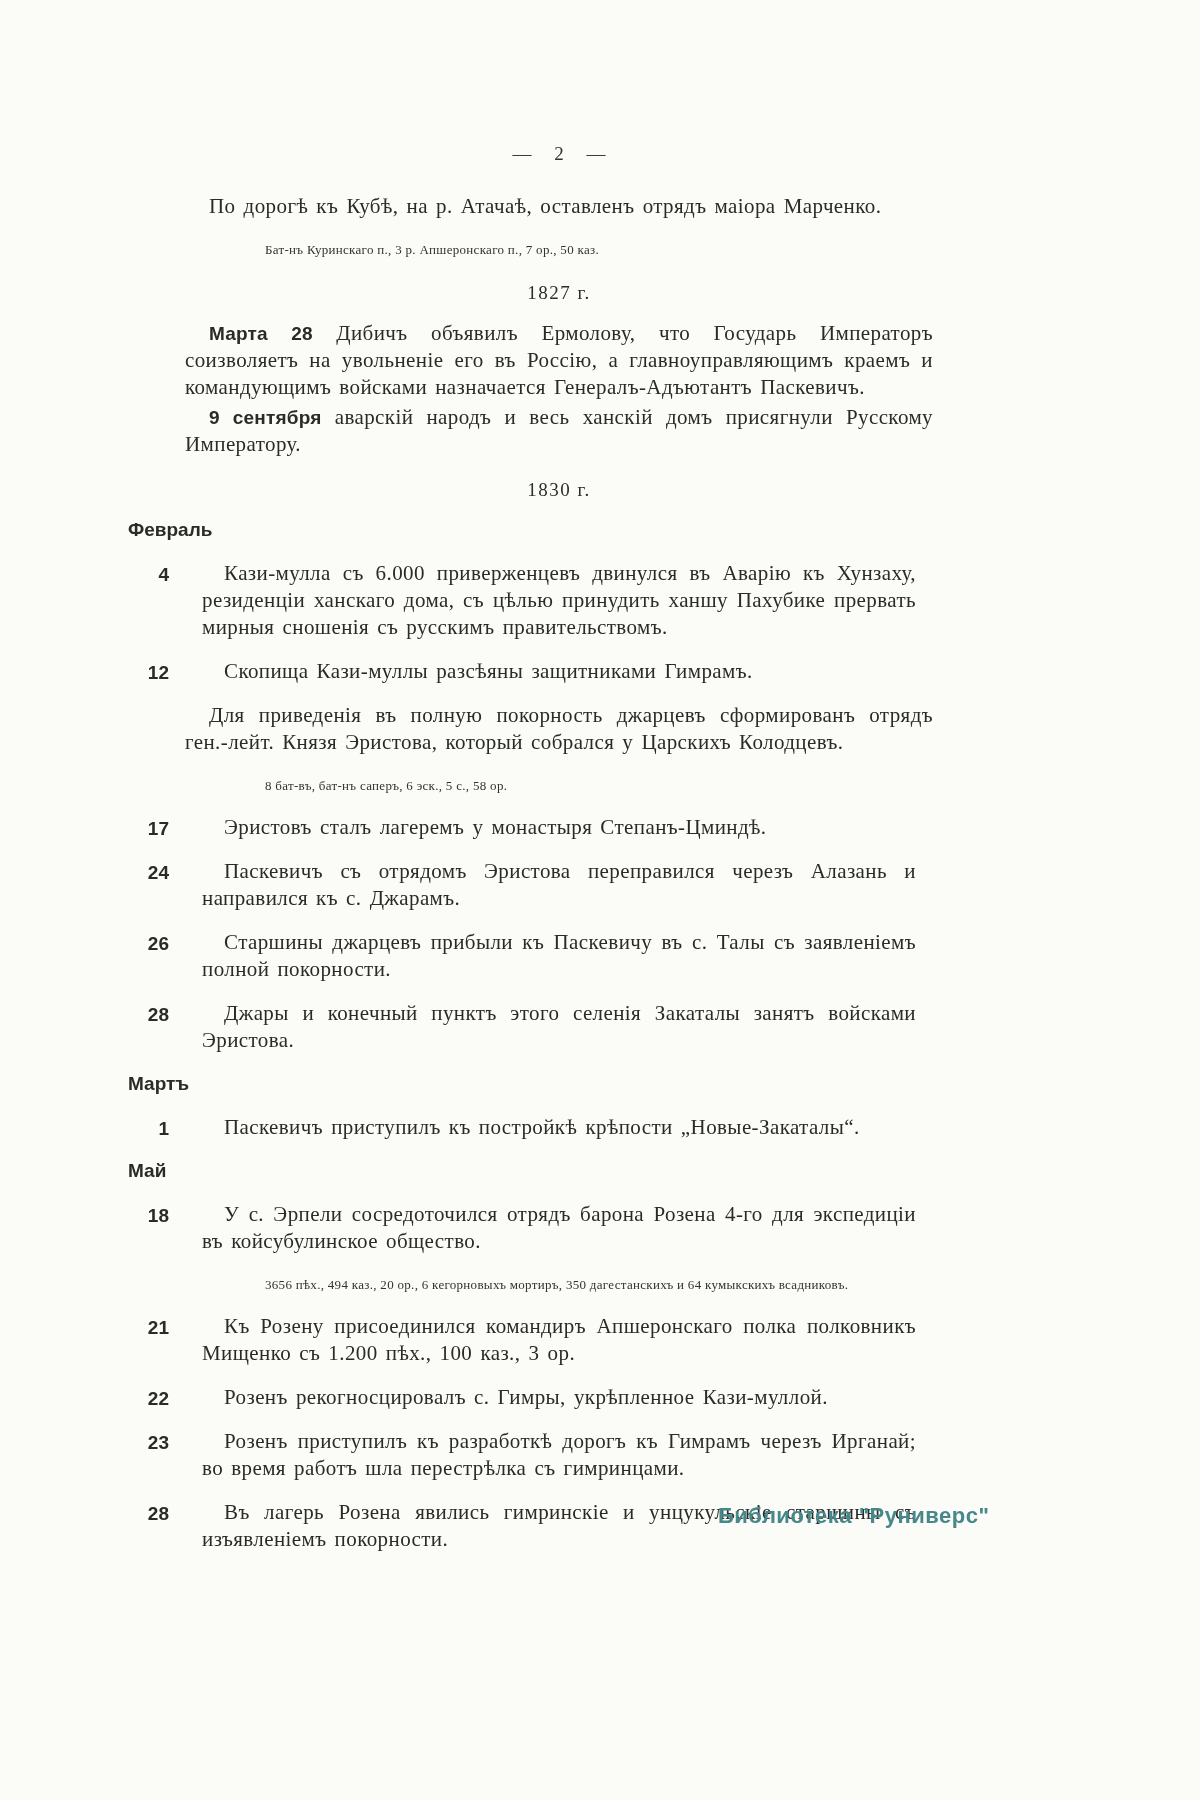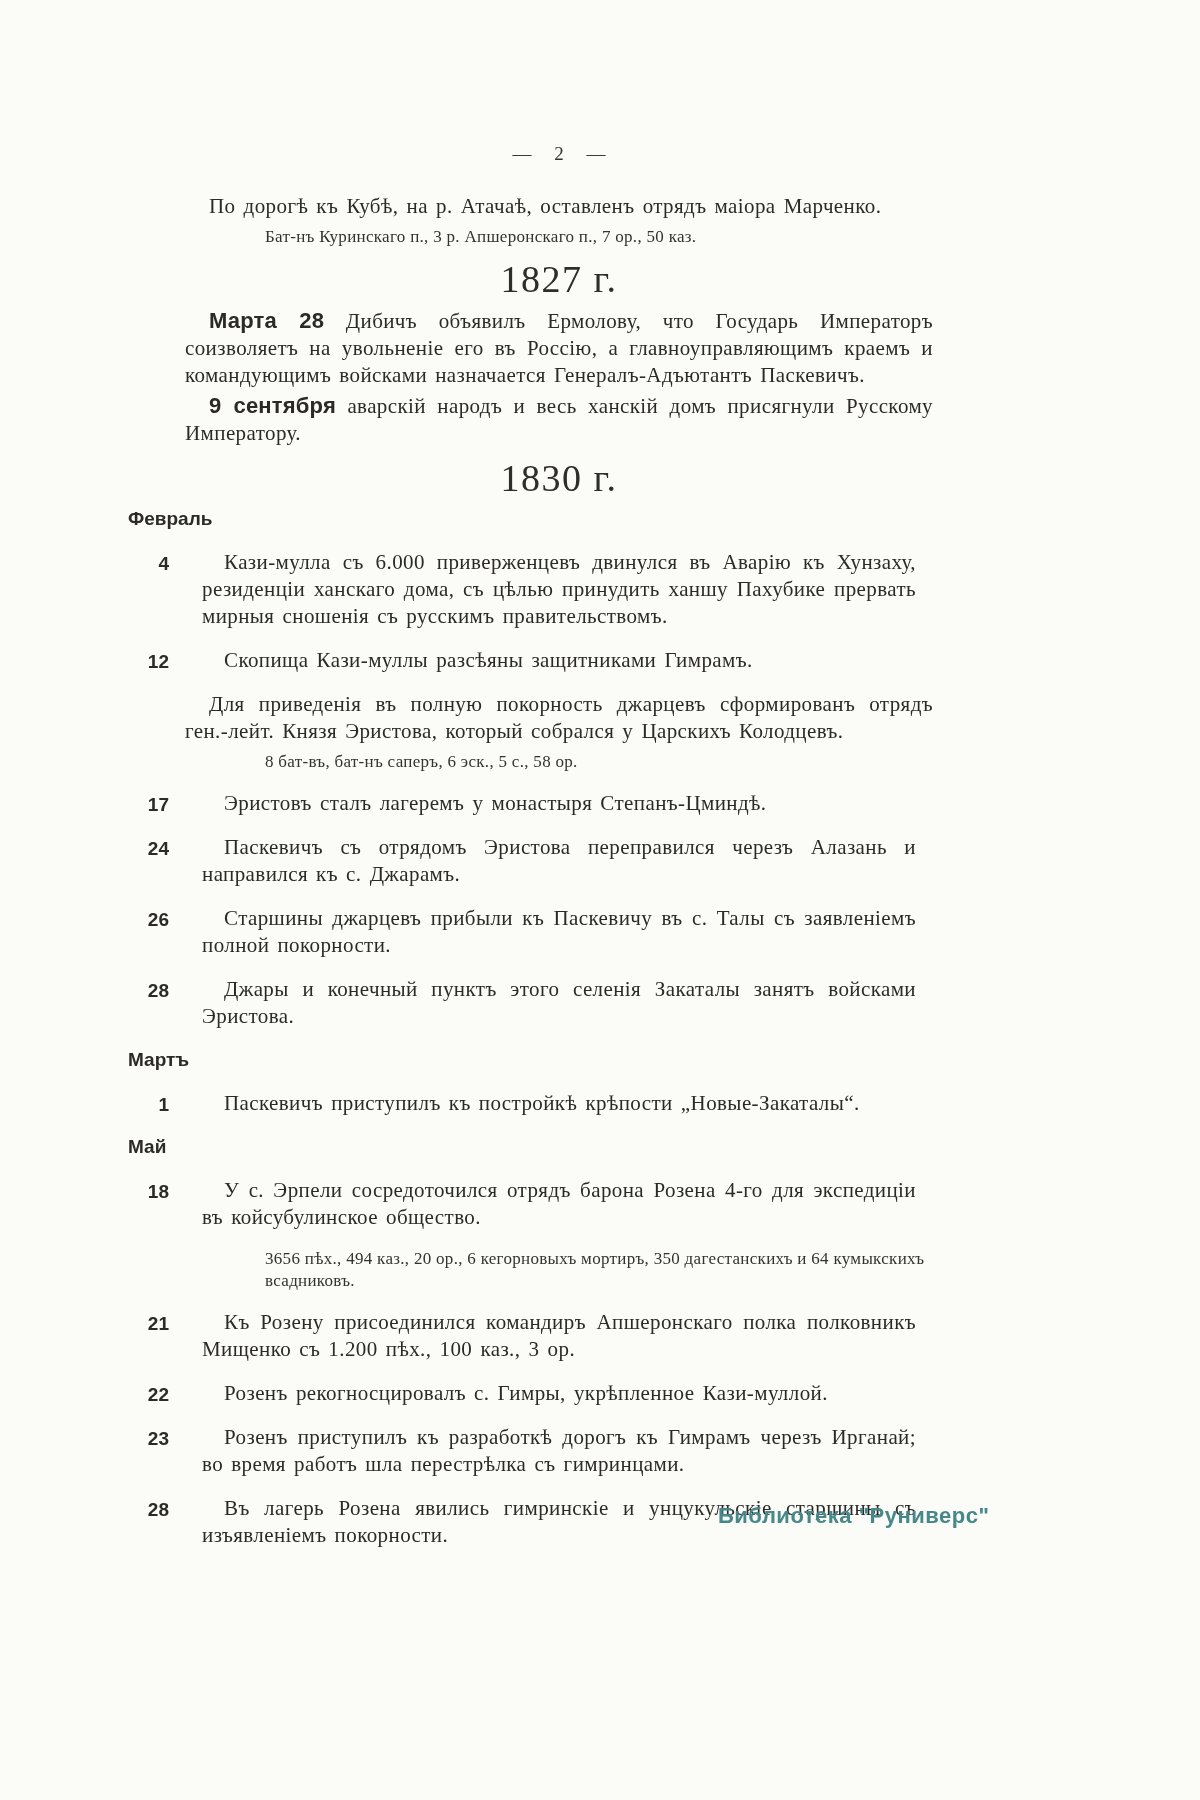--- a/index.html
+++ b/index.html
@@ -38,26 +38,26 @@
     margin: 3px 0 0 0;
     text-indent: 24px;
     text-align: justify;
     letter-spacing: 0.4px;
     word-spacing: 2.5px;
   }
 
   .lead {
     font-family: "Liberation Sans", "DejaVu Sans", sans-serif;
     font-weight: bold;
-    font-size: 22px;
+    font-size: 19px;
     letter-spacing: 0.2px;
   }
 
   .year {
-    font-size: 38px;
+    font-size: 19px;
     font-weight: normal;
     text-align: center;
     letter-spacing: 1.5px;
     margin: 18px 0 14px 0;
     color: #2e2d2a;
   }
 
   .month {
     font-family: "Liberation Sans", "DejaVu Sans", sans-serif;
     font-weight: bold;
@@ -82,22 +82,22 @@
 
   .entry p {
     margin: 17px;
     text-indent: 22px;
     text-align: justify;
     letter-spacing: 0.4px;
     word-spacing: 2.5px;
   }
 
   .note {
-    margin: 6px 0 4px 80px;
-    font-size: 17px;
+    margin: 19px 0 4px 80px;
+    font-size: 13px;
     line-height: 22px;
     letter-spacing: 0.3px;
     color: #33322f;
   }
 
   .watermark {
     position: absolute;
     top: 1502px;
     left: 718px;
     font-family: "Liberation Sans", "DejaVu Sans", sans-serif;

